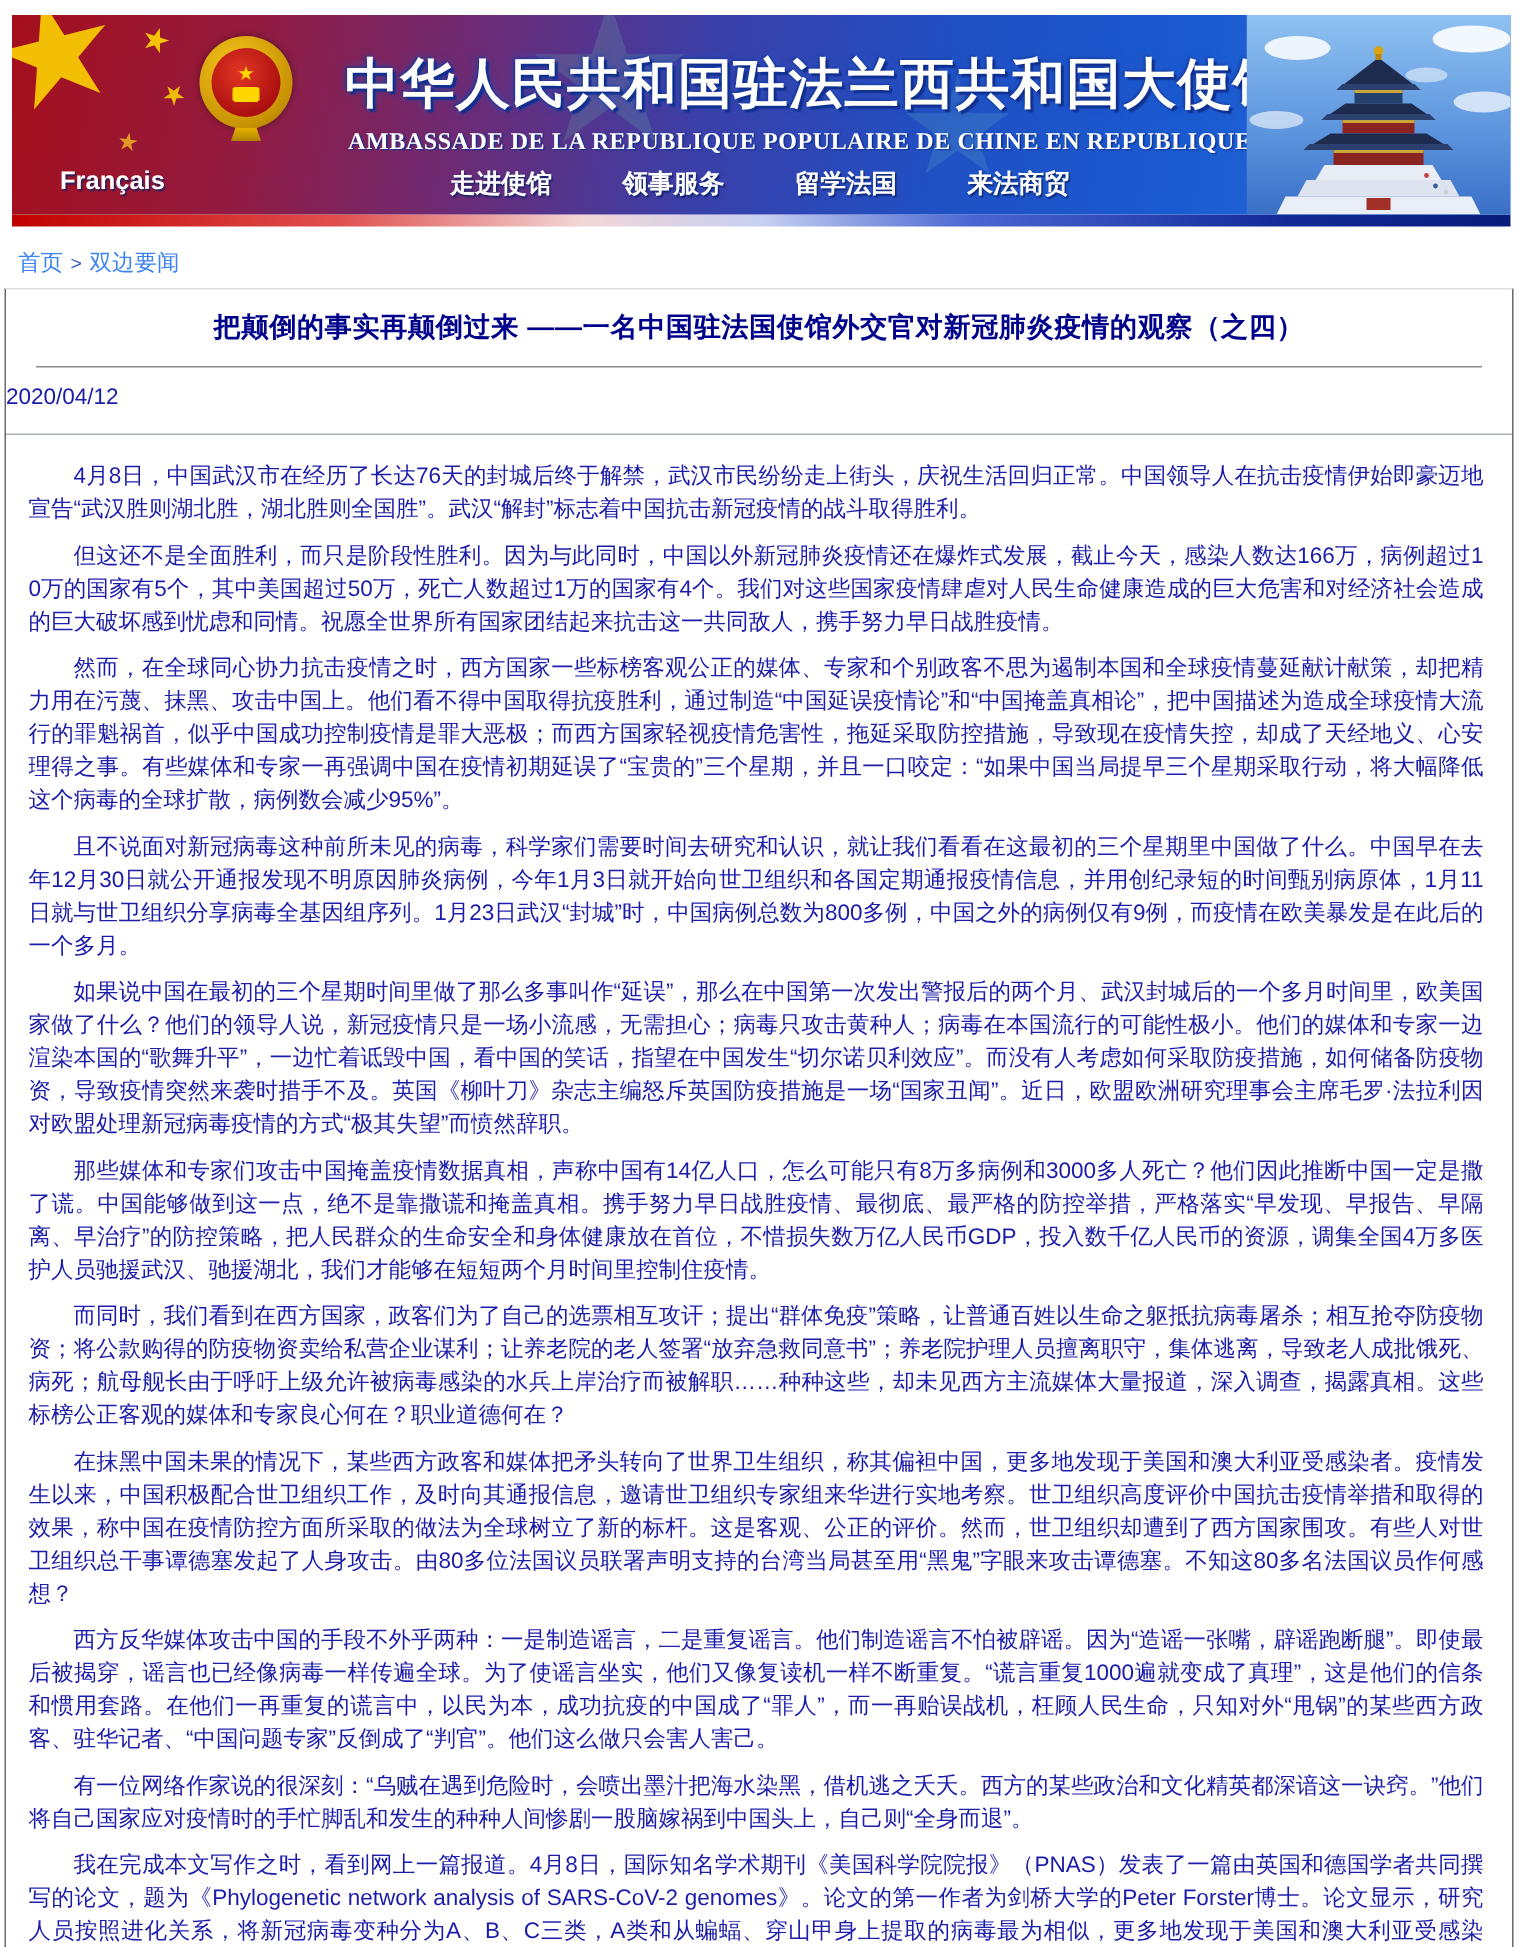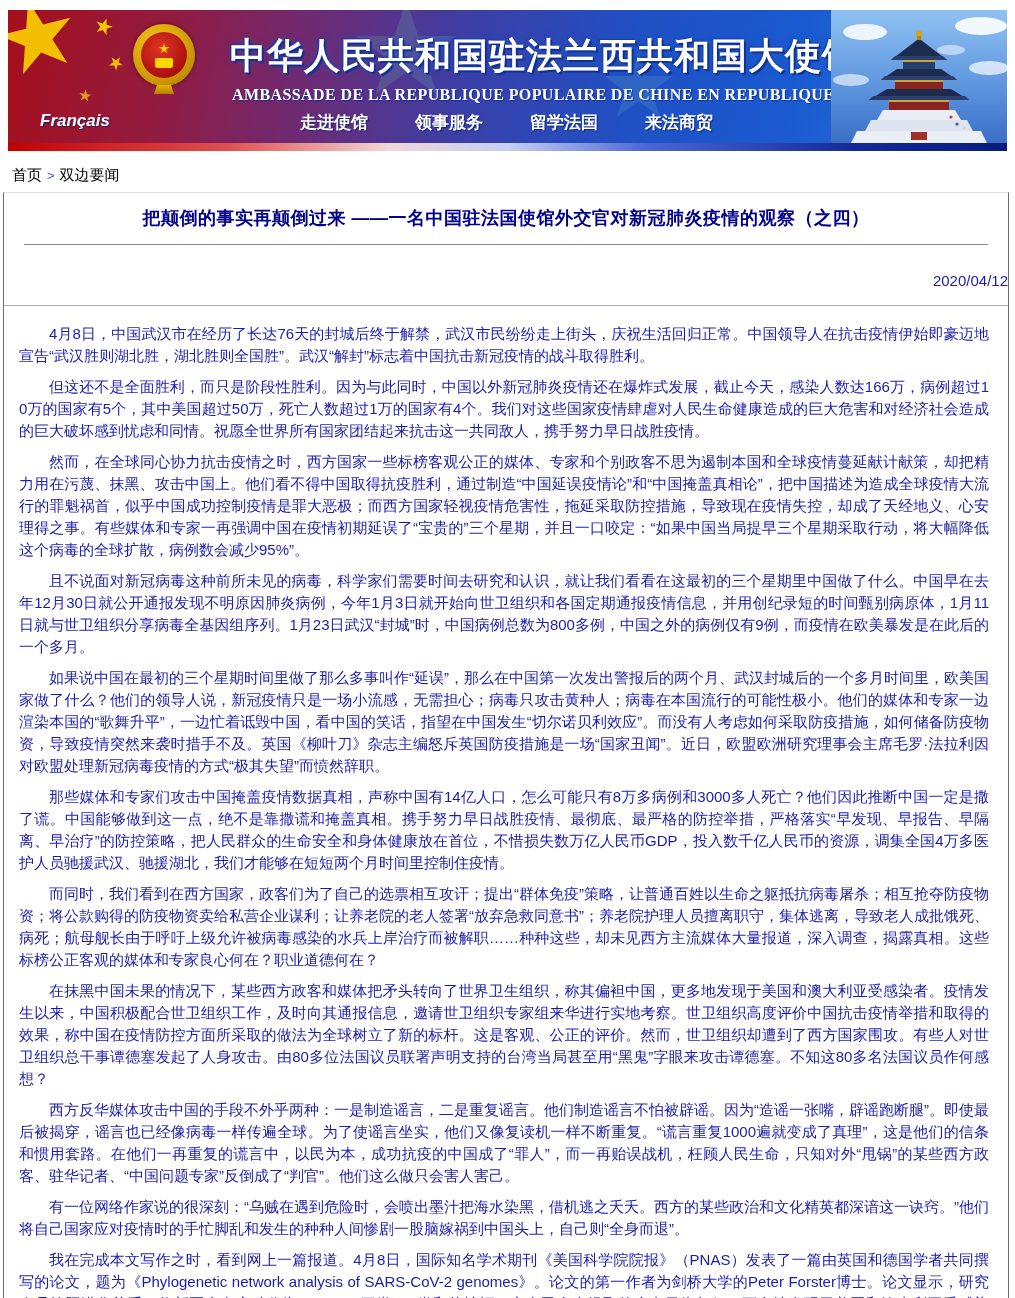--- a/index.html
+++ b/index.html
@@ -37,41 +37,41 @@
     text-shadow:2px 2px 1px #10308f, -1px -1px 2px rgba(16,48,143,.7), 0 0 6px rgba(40,90,200,.8); }
   .banner-title-fr { position:absolute; left:224px; top:76px; width:600px;
     color:#ffffff; font-size:16px; font-weight:bold; letter-spacing:.4px; white-space:nowrap;
     font-family:"Liberation Serif","DejaVu Serif",serif;
     text-shadow:1px 1px 1px #10308f; }
 
   .banner-nav { position:absolute; left:0; bottom:6px; width:820px; height:26px; }
   .nav-link { position:absolute; color:#ffffff; font-size:17px; font-weight:bold;
     text-decoration:none; cursor:pointer; white-space:nowrap;
     text-shadow:1px 1px 1px rgba(10,30,100,.8); }
-  .nav-fr   { left:32px;font-style:italic; }
+  .nav-fr   { left:32px; }
   .nav-i0 { left:292px; } .nav-i1 { left:407px; } .nav-i2 { left:522px; } .nav-i3 { left:637px; }
 
   .temple { position:absolute; right:0; top:0; width:176px; height:133px; }
 
   .banner-strip { width:100%; height:8px;
     background:linear-gradient(90deg,#c00000 0%,#e05050 22%,#f2d6d6 38%,#c7d0f2 50%,#4a66d2 64%,#132a96 85%,#081c7a 100%); }
 
   
   .breadcrumb { position:absolute; left:12px; top:166px; font-size:15px; color:#2a55c8; }
-  .breadcrumb a { color:#000000; text-decoration:none; cursor:pointer; }
+  .breadcrumb a { color:#3b82f6; text-decoration:none; cursor:pointer; }
   .crumb-sep { color:#3a60c0; padding:0 5px; font-size:13px; }
 
   
   .article-box { position:absolute; left:3px; top:192px; width:1006px; height:1106px;
     border-left:1px solid #6a6a6a; border-right:1px solid #6a6a6a; border-top:1px solid #e0e0e0;
     background:#ffffff; overflow:hidden; }
   .article-title { margin-top:13px; text-align:center; color:#00008b;
     font-size:18px; font-weight:bold; letter-spacing:.5px; }
   .title-rule { border:none; border-top:1px solid #8a8a8a; margin:14px 20px 0 20px; }
-  .article-date { margin-top:27px; text-align:right; color:#1c1caa; font-size:15px; }
+  .article-date { margin-top:11px; text-align:left; color:#1c1caa; font-size:15px; }
   .header-sep { border:none; border-top:1px solid #aab0b8; margin:16px 0 0 0; }
 
   .article-body { padding:8px 19px 0 15px; }
   .article-body p { color:#1c1caa; font-size:15px; line-height:22px; margin:9px 0;
     text-align:justify; text-indent:2em; word-break:break-all; }
 </style>
 </head>
 <body>
 
 <div class="banner">

